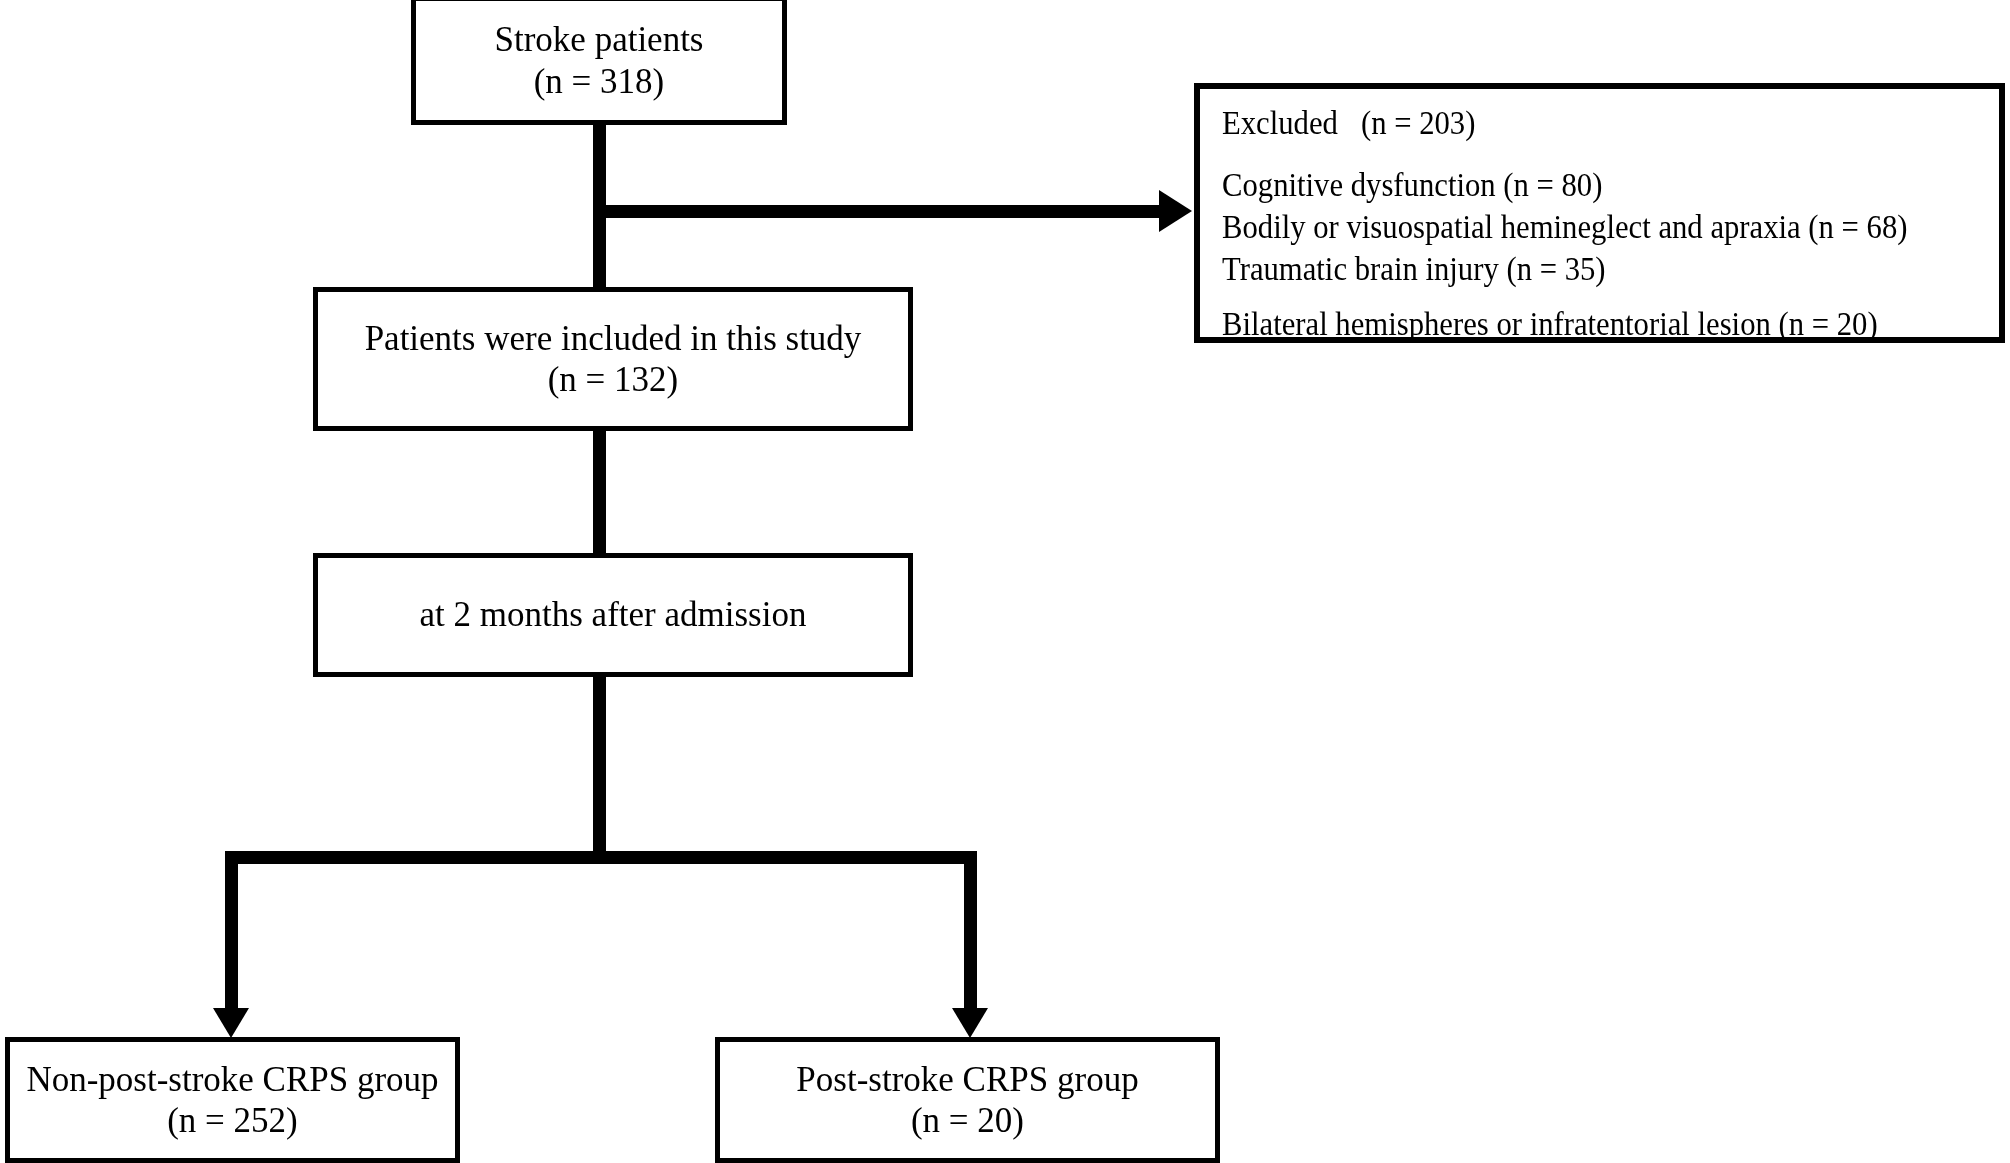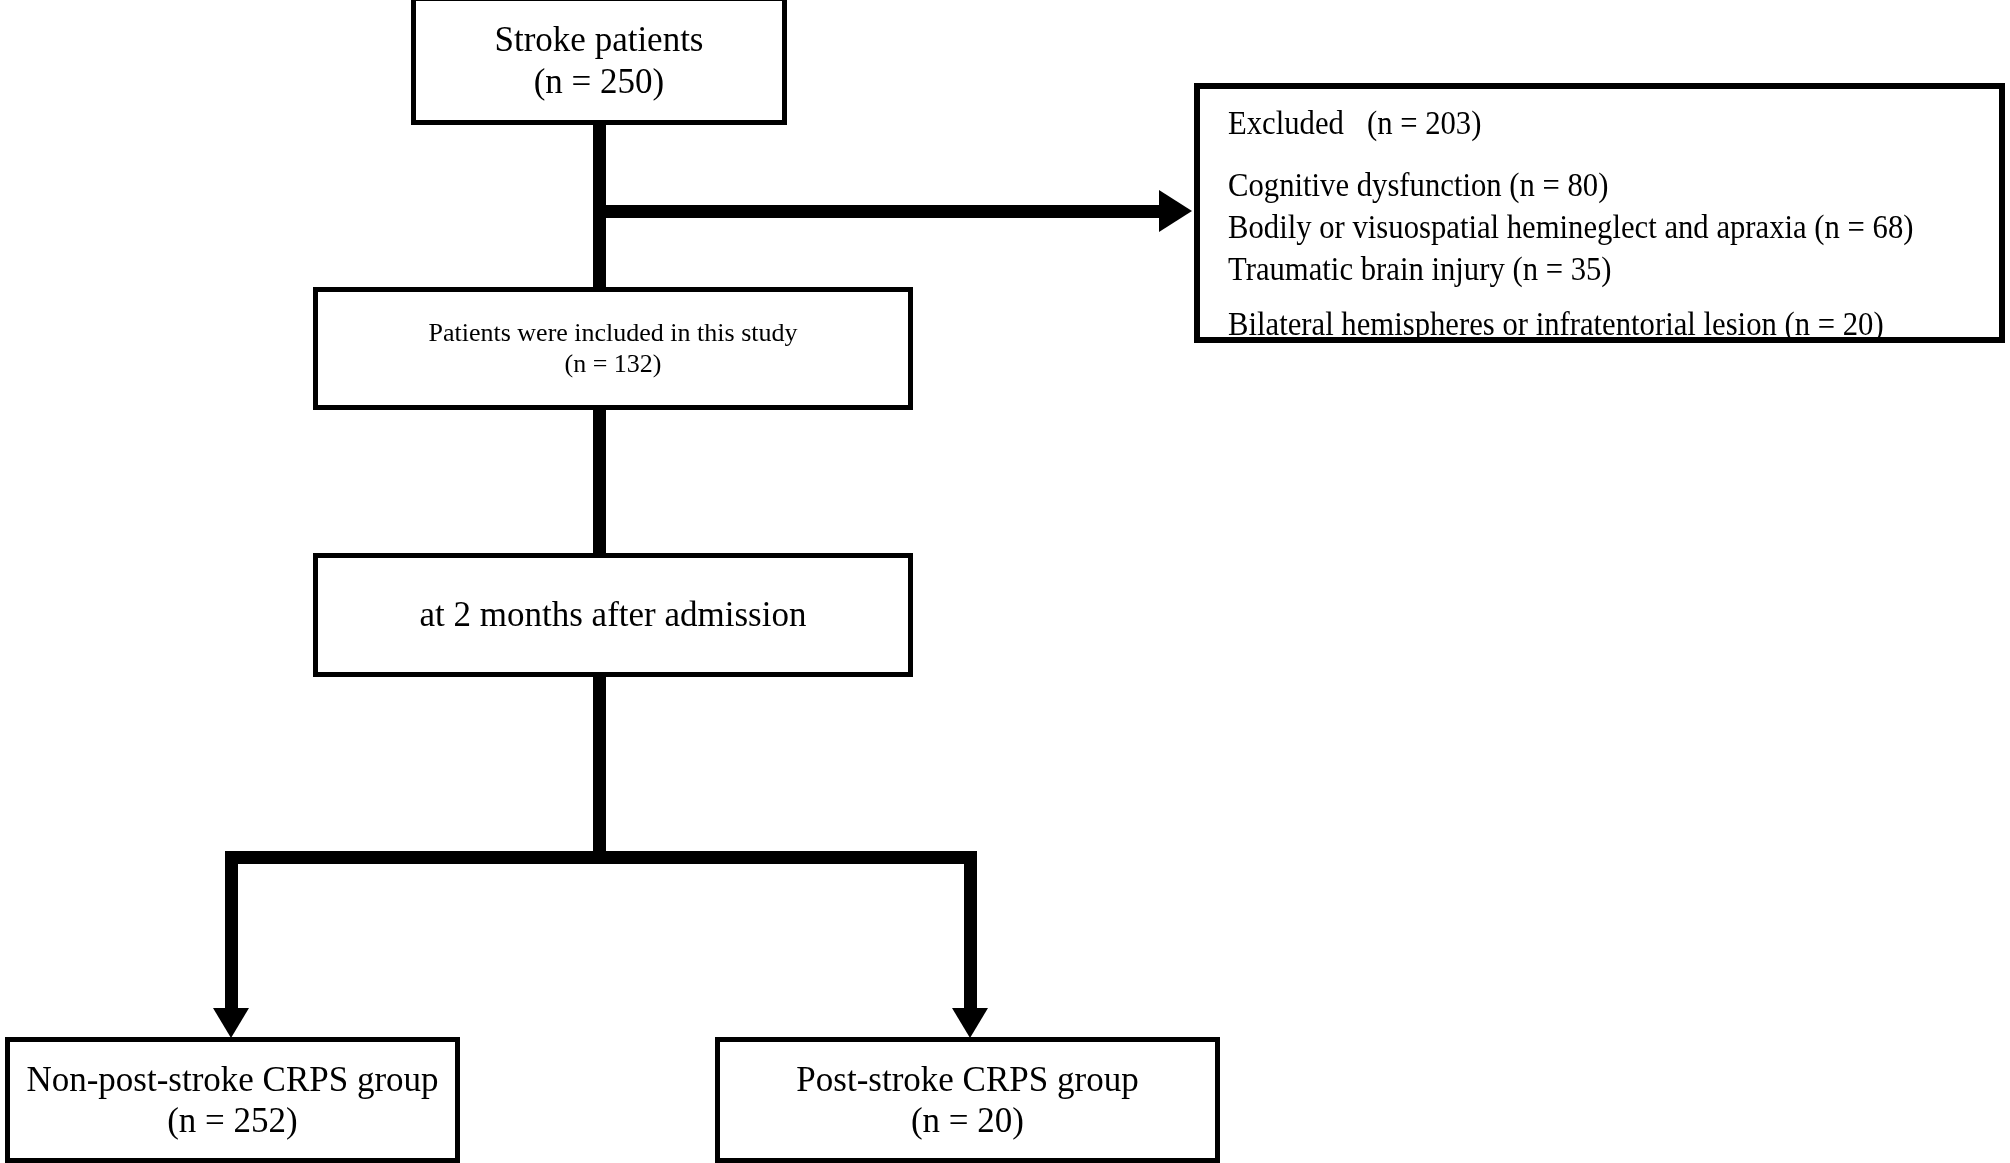--- a/index.html
+++ b/index.html
@@ -33,22 +33,22 @@
     display: block;
     white-space: pre;
   }
 
   
   #box-stroke-patients {
     left: 411px; top: -4px; width: 376px; height: 129px;
     font-size: 35px;
   }
   #box-included {
-    left: 313px; top: 287px; width: 600px; height: 123px;
-    font-size: 26px;
+    left: 313px; top: 287px; width: 600px; height: 144px;
+    font-size: 35px;
   }
   #box-classification {
     left: 313px; top: 553px; width: 600px; height: 124px;
     font-size: 35px;
   }
   #box-non-crps {
     left: 5px; top: 1037px; width: 455px; height: 126px;
     font-size: 35px;
     justify-content: center;
   }
@@ -56,21 +56,21 @@
     left: 715px; top: 1037px; width: 505px; height: 126px;
     font-size: 35px;
   }
 
   
   #box-excluded {
     left: 1194px; top: 83px; width: 811px; height: 260px;
     border-width: 6px;
     display: block;
     text-align: left;
-    padding: 18px 14px 10px 28px;
+    padding: 18px 14px 10px 22px;
     font-size: 33px;
     line-height: 1.0;
   }
   #box-excluded .line {
     display: block;
     white-space: pre;
     transform: scaleX(0.93);
     transform-origin: left center;
   }
   #box-excluded .gap { height: 20px; }
@@ -137,21 +137,21 @@
   <div class="vline" id="conn-trunk-3"></div>
 
   <div class="hline" id="conn-split-bar"></div>
   <div class="vline" id="conn-left-drop"></div>
   <div class="arrow-down-head" id="conn-left-arrow"></div>
   <div class="vline" id="conn-right-drop"></div>
   <div class="arrow-down-head" id="conn-right-arrow"></div>
 
   <div class="box" id="box-stroke-patients">
     <span class="line">Stroke patients</span>
-    <span class="line">(n = 250)</span>
+    <span class="line">(n = 318)</span>
   </div>
 
   <div class="box" id="box-excluded">
     <span class="line l-head">Excluded   (n = 203)</span>
     <div class="gap"></div>
     <span class="line l-item">Cognitive dysfunction (n = 80)</span>
     <span class="line l-item">Bodily or visuospatial hemineglect and apraxia (n = 68)</span>
     <span class="line l-item">Traumatic brain injury (n = 35)</span>
     <span class="line l-last">Bilateral hemispheres or infratentorial lesion (n = 20)</span>
   </div>

